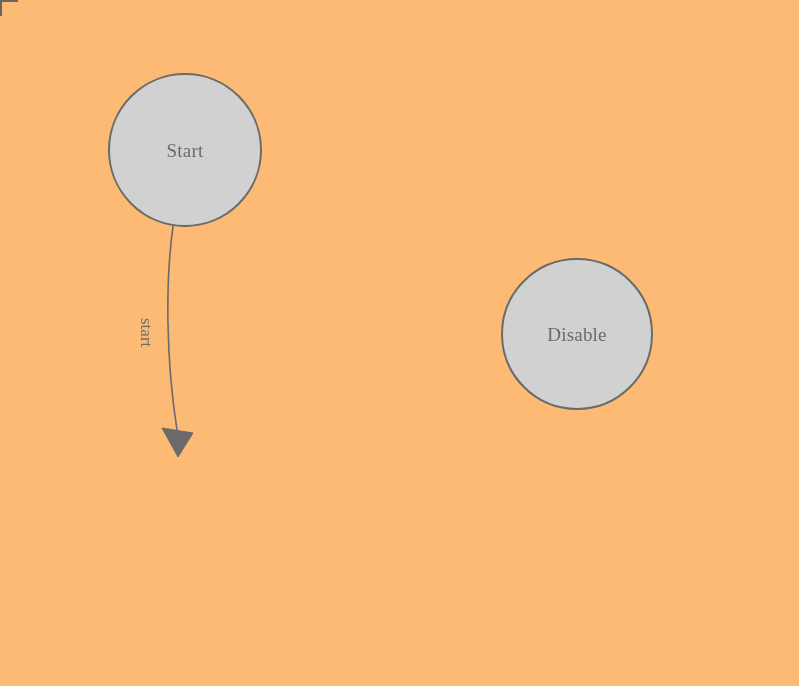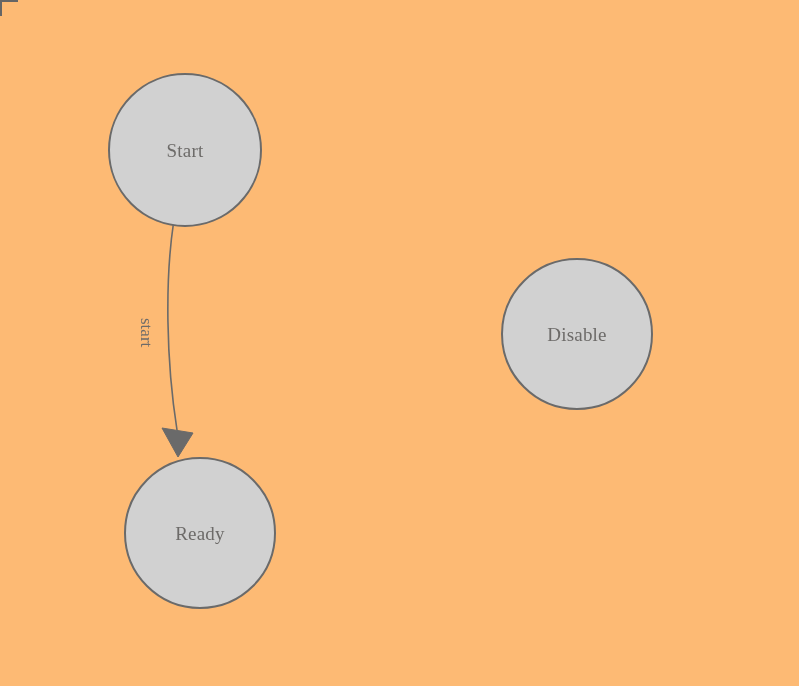--- a/index.html
+++ b/index.html
@@ -82,21 +82,18 @@
       <polygon points="162,428 193,433 178,457" fill="#6a6a6a" stroke="#6a6a6a" stroke-width="1"></polygon>
     </g>
   </svg>
 
   <div class="edge-label" id="edge-label-start">start</div>
 
   <div class="node" id="node-start">
     <span class="node-label">Start</span>
   </div>
 
-  <div class="node" id="node-ready">
-    <span class="node-label">Ready</span>
-  </div>
 
   <div class="node" id="node-disable">
     <span class="node-label">Disable</span>
   </div>
 
 </div>
 
 </body></html>

